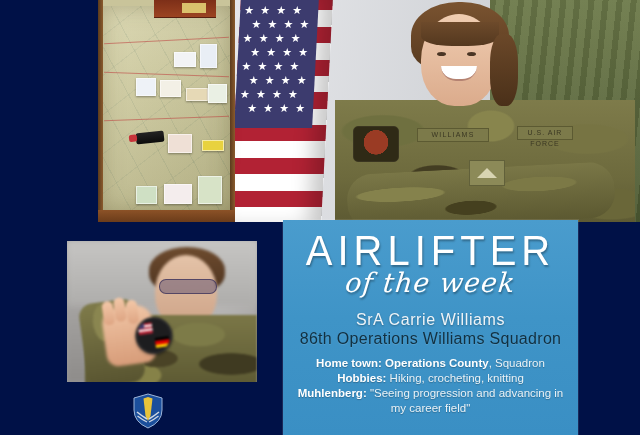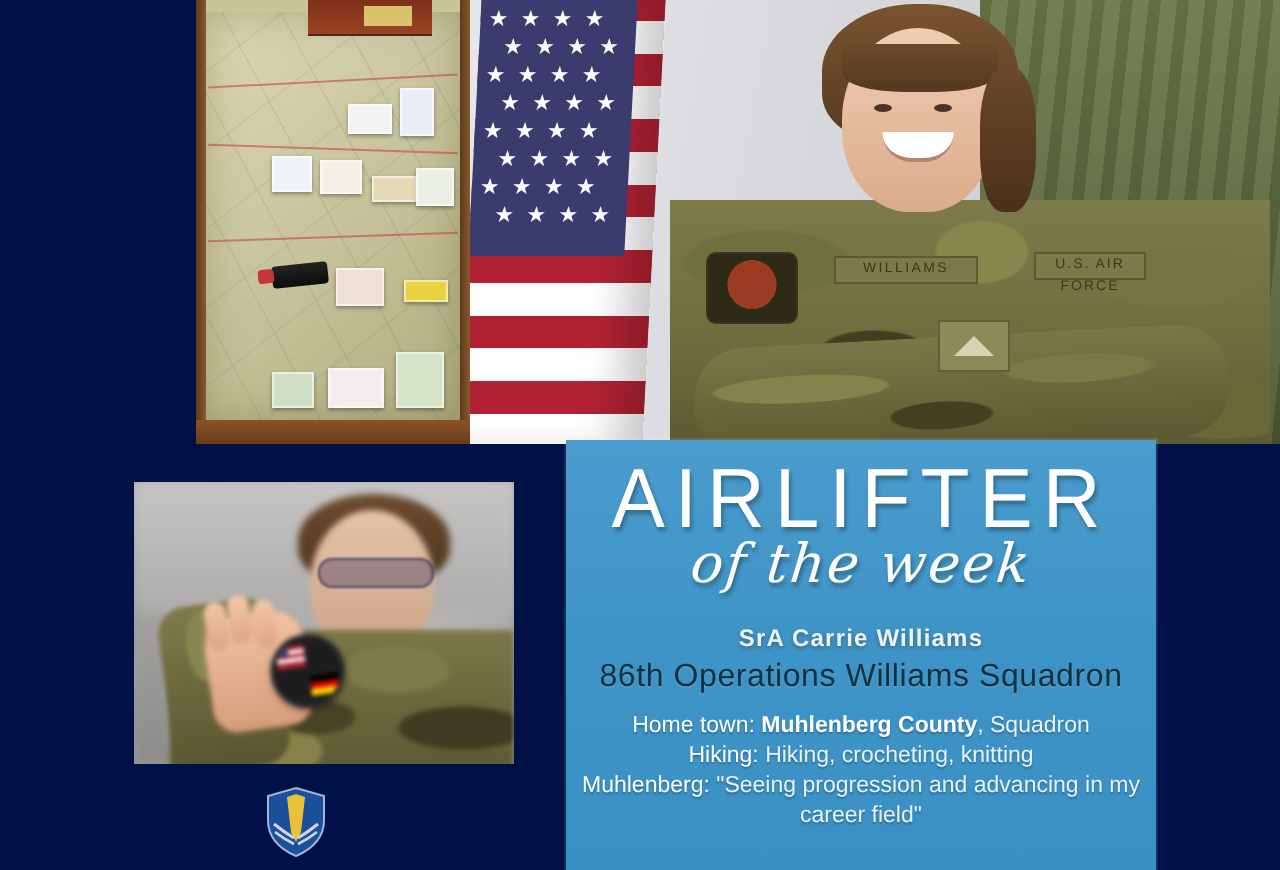--- a/index.html
+++ b/index.html
@@ -347,23 +347,23 @@
     font-size: 27px;
     line-height: 30px;
     letter-spacing: 1px;
     color: #ffffff;
     text-shadow: 1px 2px 2px rgba(0,0,0,0.32);
     transform: skewX(-6deg);
   }
 
   .person-name {
     margin: 12px 0 0 0;
-    font-size: 12px;
+    font-size: 16px;
     line-height: 19px;
-    font-weight: 700;
+    font-weight: 400;
     letter-spacing: 0.6px;
     color: #eef4f8;
     text-shadow: 0 1px 2px rgba(0,0,0,0.30);
   }
   .person-unit {
     margin: 1px 0 0 0;
     font-size: 16px;
     line-height: 18px;
     font-weight: 400;
     letter-spacing: 0.3px;
@@ -376,21 +376,21 @@
     padding: 0 8px;
   }
   .fact-line {
     font-size: 11.5px;
     line-height: 15px;
     color: #e9f2f7;
     text-shadow: 0 1px 1px rgba(0,0,0,0.25);
   }
   .fact-line b {
     color: #ffffff;
-    font-weight: normal;
+    font-weight: bold;
   }
   .fact-line .hl {
     color: #ffffff;
     font-weight: bold;
   }
 
   
   .usaf-emblem {
     position: absolute;
     left: 131px;
@@ -508,24 +508,24 @@
   <div class="info-card">
     <div class="title-airlifter">AIRLIFTER</div>
     <div class="title-oftheweek">of the week</div>
 
     <div class="person-name">SrA Carrie Williams</div>
     <div class="person-unit">86th Operations Williams Squadron</div>
 
     <div class="facts">
       <div class="fact-line">
         <b>Home town:</b>
-        <span class="hl">Muhlenberg County</span><span>, Squadron</span>
+        <span class="hl">Operations County</span><span>, Squadron</span>
       </div>
       <div class="fact-line">
-        <b>Hiking:</b>
+        <b>Hobbies:</b>
         <span>Hiking, crocheting, knitting</span>
       </div>
       <div class="fact-line">
         <b>Muhlenberg:</b>
         <span>"Seeing progression and advancing in my career field"</span>
       </div>
     </div>
   </div>
 
   <div class="usaf-emblem">

